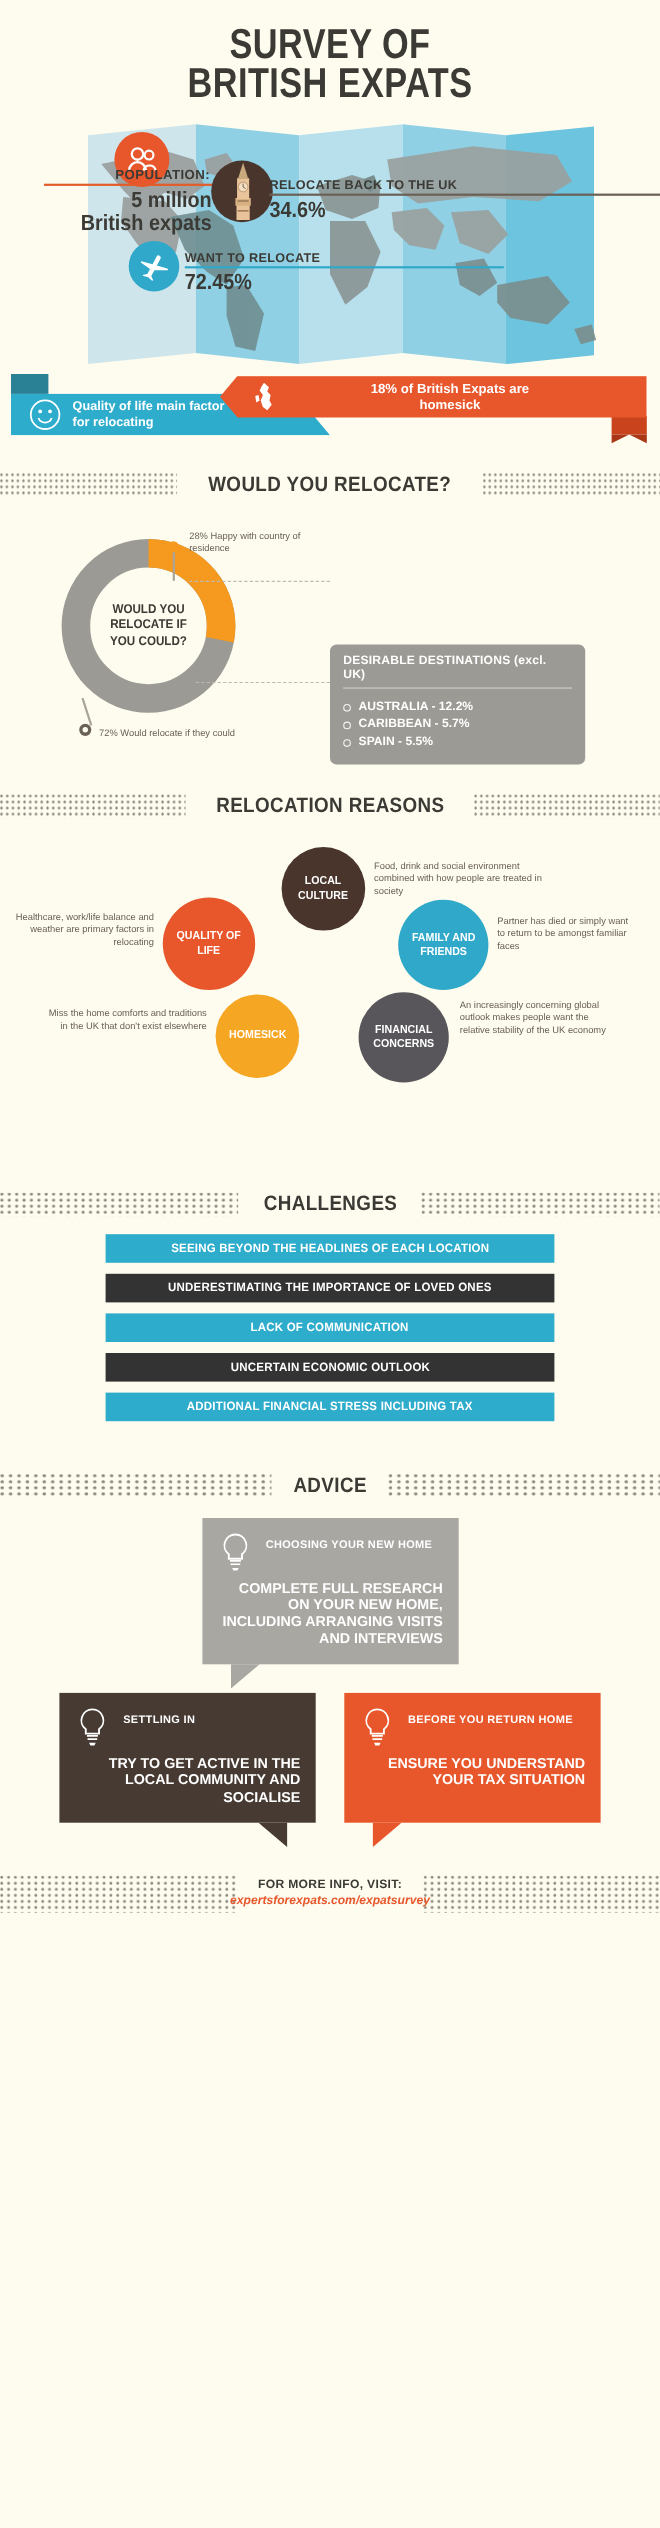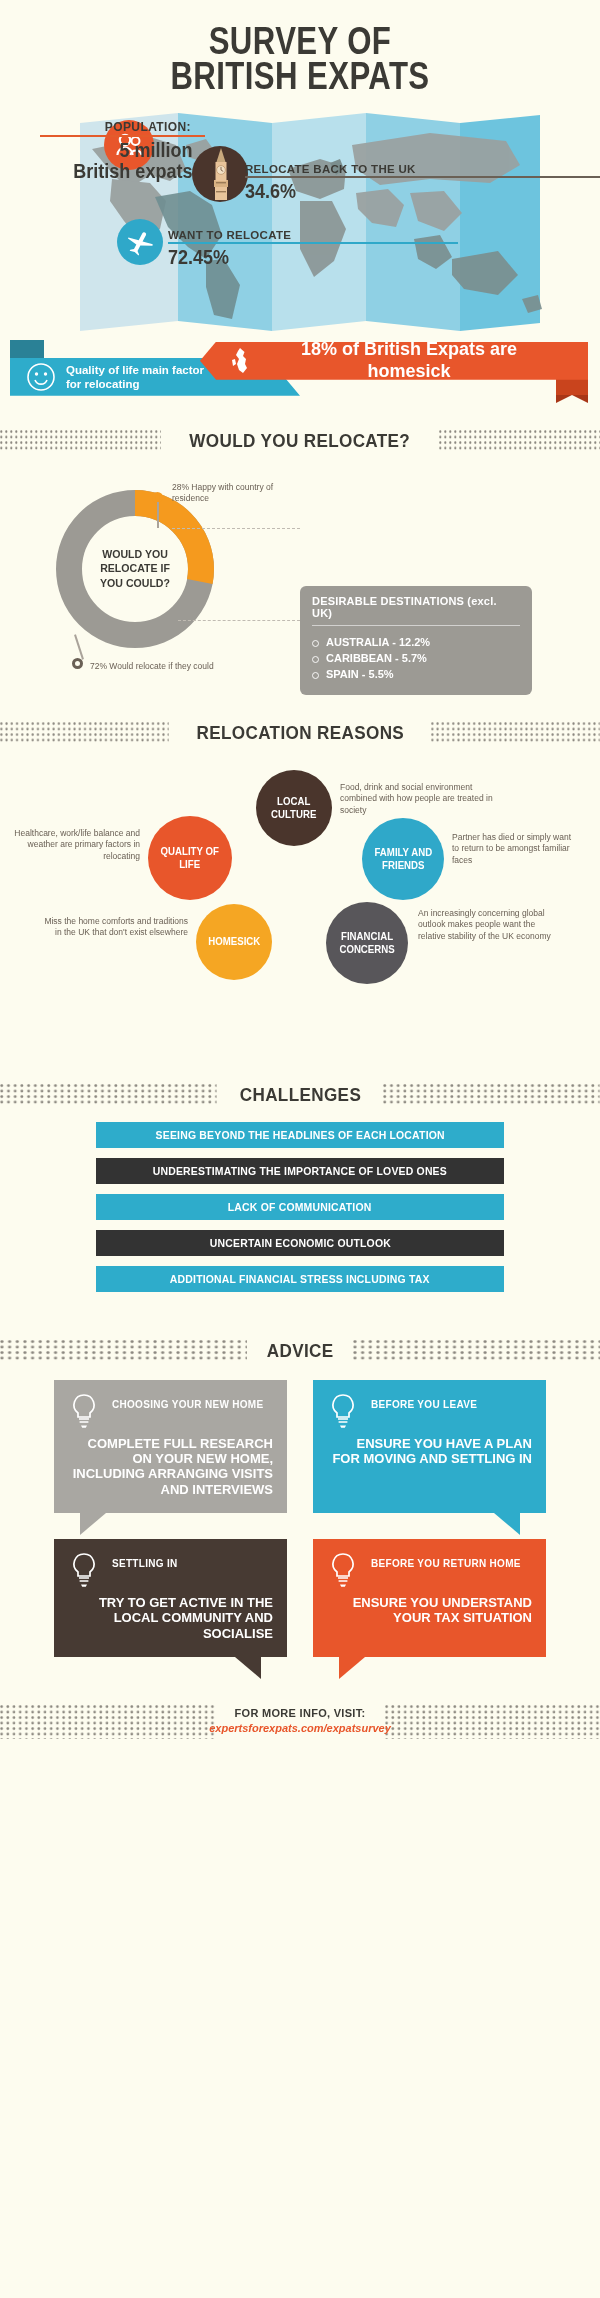--- a/index.html
+++ b/index.html
@@ -22,21 +22,21 @@
     letter-spacing: 0.5px;
     color: #3b3a35;
     transform: scaleX(0.82);
   }
 
   
   .hero { position: relative; height: 225px; }
   .map-svg { position: absolute; left: 0; top: 0; }
   .hero-label { position: absolute; }
 
-  .lbl-pop { left: 40px; top: 11px; width: 165px; text-align: left; }
+  .lbl-pop { left: 40px; top: 43px; width: 165px; text-align: left; }
   .lbl-pop .kicker {
     font-family: "Liberation Sans Narrow", "Liberation Sans", sans-serif;
     font-weight: bold; font-size: 12px; letter-spacing: 0.4px;
     color: #3b3a35; text-align: right; padding-right: 14px;
   }
   .lbl-pop .rule { height: 2px; background: #e45b2b; margin: 1px 0 3px 0; }
   .lbl-pop .big {
     font-family: "Liberation Sans Narrow", "Liberation Sans", sans-serif;
     font-weight: bold; font-size: 20px; line-height: 1.08;
     color: #3b3a35; text-align: right; padding-right: 14px;
@@ -106,21 +106,21 @@
     border-bottom: 8px solid transparent;
   }
   .ribbon-orange {
     position: absolute; left: 200px; top: 2px; right: 12px; height: 38px;
     background: #e8562b; display: flex; align-items: center;
     clip-path: polygon(16px 0, 100% 0, 100% 100%, 16px 100%, 0 50%);
     padding-left: 26px;
   }
   .ribbon-orange .txt {
     font-family: "Liberation Sans Narrow", "Liberation Sans", sans-serif;
-    font-weight: bold; font-size: 18px; line-height: 1.2; color: #ffffff;
+    font-weight: bold; font-size: 12px; line-height: 1.2; color: #ffffff;
     margin-left: 8px; text-align: center; flex: 1; padding-right: 30px;
   }
 
   
   .section-head {
     display: flex; align-items: center; justify-content: center;
     margin: 26px 0 10px; height: 26px;
   }
   .dots { flex: 1; height: 22px; }
   .section-head .st {
@@ -524,31 +524,20 @@
         <div class="bub-head">
           <svg width="32" height="38" viewBox="0 0 32 38">
             <path d="M16 3 a10 10 0 0 1 6 18 l0 4 l-12 0 l0 -4 a10 10 0 0 1 6 -18 z" fill="none" stroke="#fff" stroke-width="1.7"></path>
             <path d="M11 27 l10 0 M11.6 30 l8.8 0" stroke="#fff" stroke-width="1.5"></path>
             <path d="M13 33.4 l6 0 l-1.2 2.4 l-3.6 0 z" fill="#fff"></path>
           </svg>
           <div class="bub-kicker">CHOOSING YOUR NEW HOME</div>
         </div>
         <div class="bub-body">COMPLETE FULL RESEARCH ON YOUR NEW HOME, INCLUDING ARRANGING VISITS AND INTERVIEWS</div>
       </div>
-      <div class="bub tail-right" style="background:#2eaccb; color:#2eaccb;">
-        <div class="bub-head">
-          <svg width="32" height="38" viewBox="0 0 32 38">
-            <path d="M16 3 a10 10 0 0 1 6 18 l0 4 l-12 0 l0 -4 a10 10 0 0 1 6 -18 z" fill="none" stroke="#fff" stroke-width="1.7"></path>
-            <path d="M11 27 l10 0 M11.6 30 l8.8 0" stroke="#fff" stroke-width="1.5"></path>
-            <path d="M13 33.4 l6 0 l-1.2 2.4 l-3.6 0 z" fill="#fff"></path>
-          </svg>
-          <div class="bub-kicker">BEFORE YOU LEAVE</div>
-        </div>
-        <div class="bub-body">ENSURE YOU HAVE A PLAN FOR MOVING AND SETTLING IN</div>
-      </div>
     </div>
 
     <div class="advice-row">
       <div class="bub tail-right" style="background:#473a33; color:#473a33;">
         <div class="bub-head">
           <svg width="32" height="38" viewBox="0 0 32 38">
             <path d="M16 3 a10 10 0 0 1 6 18 l0 4 l-12 0 l0 -4 a10 10 0 0 1 6 -18 z" fill="none" stroke="#fff" stroke-width="1.7"></path>
             <path d="M11 27 l10 0 M11.6 30 l8.8 0" stroke="#fff" stroke-width="1.5"></path>
             <path d="M13 33.4 l6 0 l-1.2 2.4 l-3.6 0 z" fill="#fff"></path>
           </svg>

